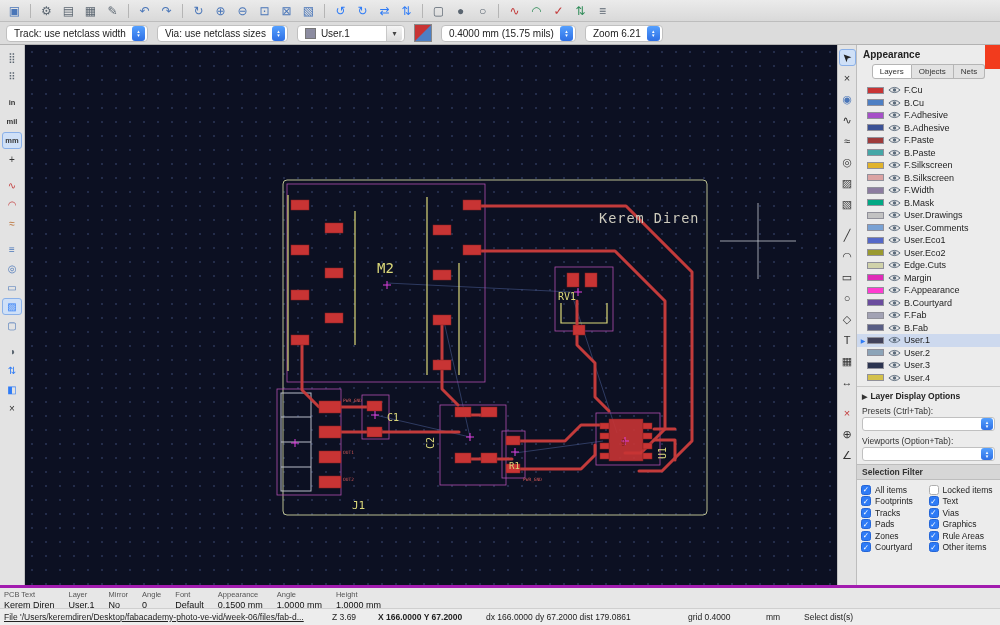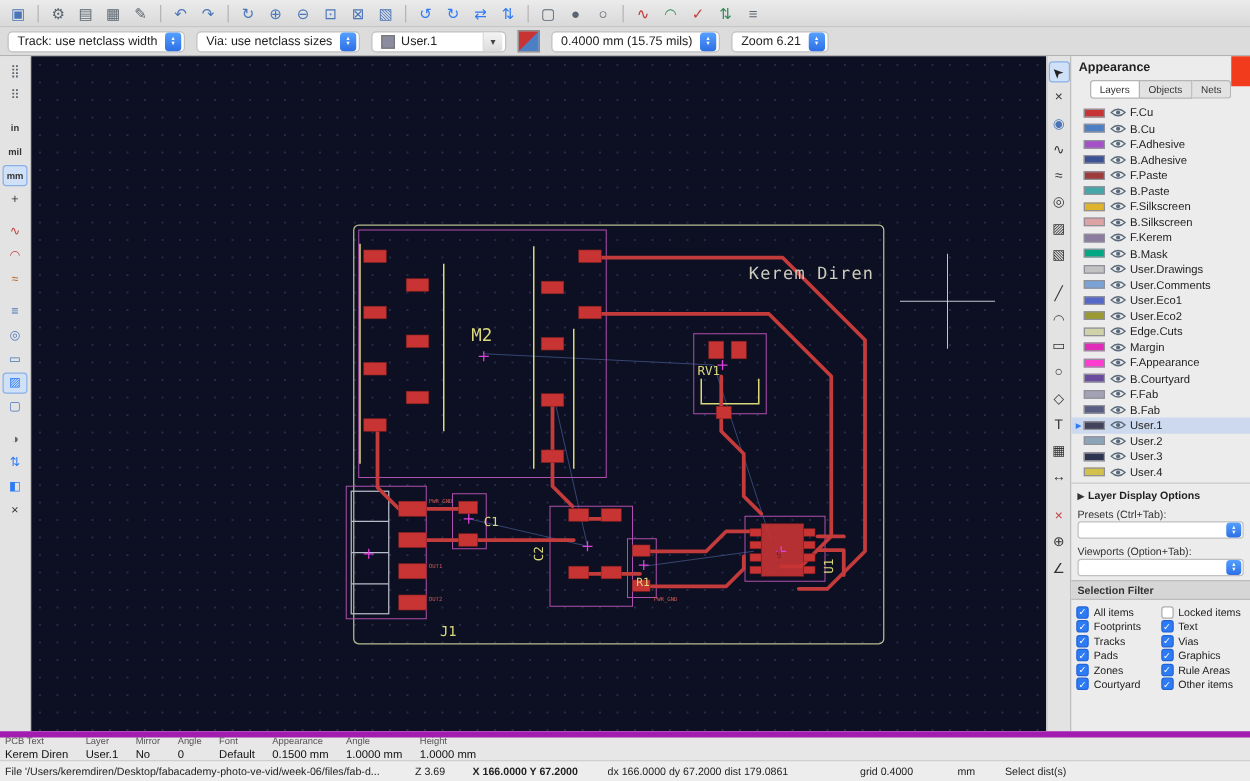--- a/index.html
+++ b/index.html
@@ -59,27 +59,27 @@
   .panel-label{font-size:8.5px;color:#333;padding:2px 5px 1px;}
   .panel-combo{margin:0 5px 3px;height:14px;background:#fff;border:1px solid #c0c0c0;border-radius:3px;display:flex;align-items:center;justify-content:flex-end;padding-right:1px;}
   .panel-combo .stepper{width:12px;height:12px;margin-left:4px;}
   .panel-subheader{background:#d6d6d6;border-top:1px solid #bdbdbd;border-bottom:1px solid #bdbdbd;font-size:8.5px;font-weight:bold;padding:2px 5px;color:#333;}
   .filter-grid{display:flex;flex-wrap:wrap;padding:4px 4px;}
   .filter-item{display:flex;align-items:center;height:11.5px;font-size:8.5px;color:#222;width:50%;white-space:nowrap;}
   .cb{width:10px;height:10px;border-radius:2.5px;background:#fff;border:1px solid #aeaeae;display:inline-flex;align-items:center;justify-content:center;font-size:7.5px;color:#fff;margin-right:4px;flex:none;}
   .cb.on{background:#2e7bf6;border-color:#2465d6;}
 
   
-  .status1{position:absolute;left:0;top:585px;width:1000px;height:23px;background:#e7e7e7;border-top:5px solid #a21caf;display:flex;align-items:flex-end;}
+  .status1{position:absolute;left:0;top:585px;width:1000px;height:23px;background:#e7e7e7;border-top:3px solid #a21caf;display:flex;align-items:flex-start;}
   .sfield{padding:2px 10px 0 4px;}
   .slabel{font-size:7.5px;color:#555;}
   .svalue{font-size:9px;color:#101010;margin-top:1px;white-space:nowrap;}
   .status2{position:absolute;left:0;top:608px;width:1000px;height:17px;background:#ededed;border-top:1px solid #cfcfcf;display:flex;align-items:center;font-size:8.5px;color:#222;}
   .status2 span{white-space:nowrap;overflow:hidden;}
-  .s2-file{width:332px;padding-left:4px;}
+  .s2-file{width:332px;padding-left:4px;text-decoration:underline;}
   .s2-z{width:46px;}
   .s2-xy{width:108px;font-weight:bold;}
   .s2-delta{width:202px;}
   .s2-grid{width:78px;}
   .s2-units{width:38px;}
 </style>
 </head>
 <body>
 
 <div id="app" data-name="kicad-pcb-editor">
@@ -559,21 +559,21 @@
         </div>
         <div class="layer-row" data-name="layer-row-F.Mask">
           <span class="sel-arrow" data-name="selected-layer-arrow-icon"></span>
           <span class="swatch" data-name="layer-color-swatch" style="background: rgb(140, 124, 160);"></span>
           <span class="eye" data-name="layer-visibility-icon">
             <svg viewBox="0 0 16 10" width="13" height="8">
               <path d="M1 5 Q8 -1.5 15 5 Q8 11.5 1 5 Z" fill="none" stroke="#5a6a7a" stroke-width="1.2"></path>
               <circle cx="8" cy="5" r="2.1" fill="#5a6a7a"></circle>
             </svg>
           </span>
-          <span class="lname" data-name="layer-name">F.Kerem</span>
+          <span class="lname" data-name="layer-name">F.Width</span>
         </div>
         <div class="layer-row" data-name="layer-row-B.Mask">
           <span class="sel-arrow" data-name="selected-layer-arrow-icon"></span>
           <span class="swatch" data-name="layer-color-swatch" style="background: rgb(2, 168, 132);"></span>
           <span class="eye" data-name="layer-visibility-icon">
             <svg viewBox="0 0 16 10" width="13" height="8">
               <path d="M1 5 Q8 -1.5 15 5 Q8 11.5 1 5 Z" fill="none" stroke="#5a6a7a" stroke-width="1.2"></path>
               <circle cx="8" cy="5" r="2.1" fill="#5a6a7a"></circle>
             </svg>
           </span>

